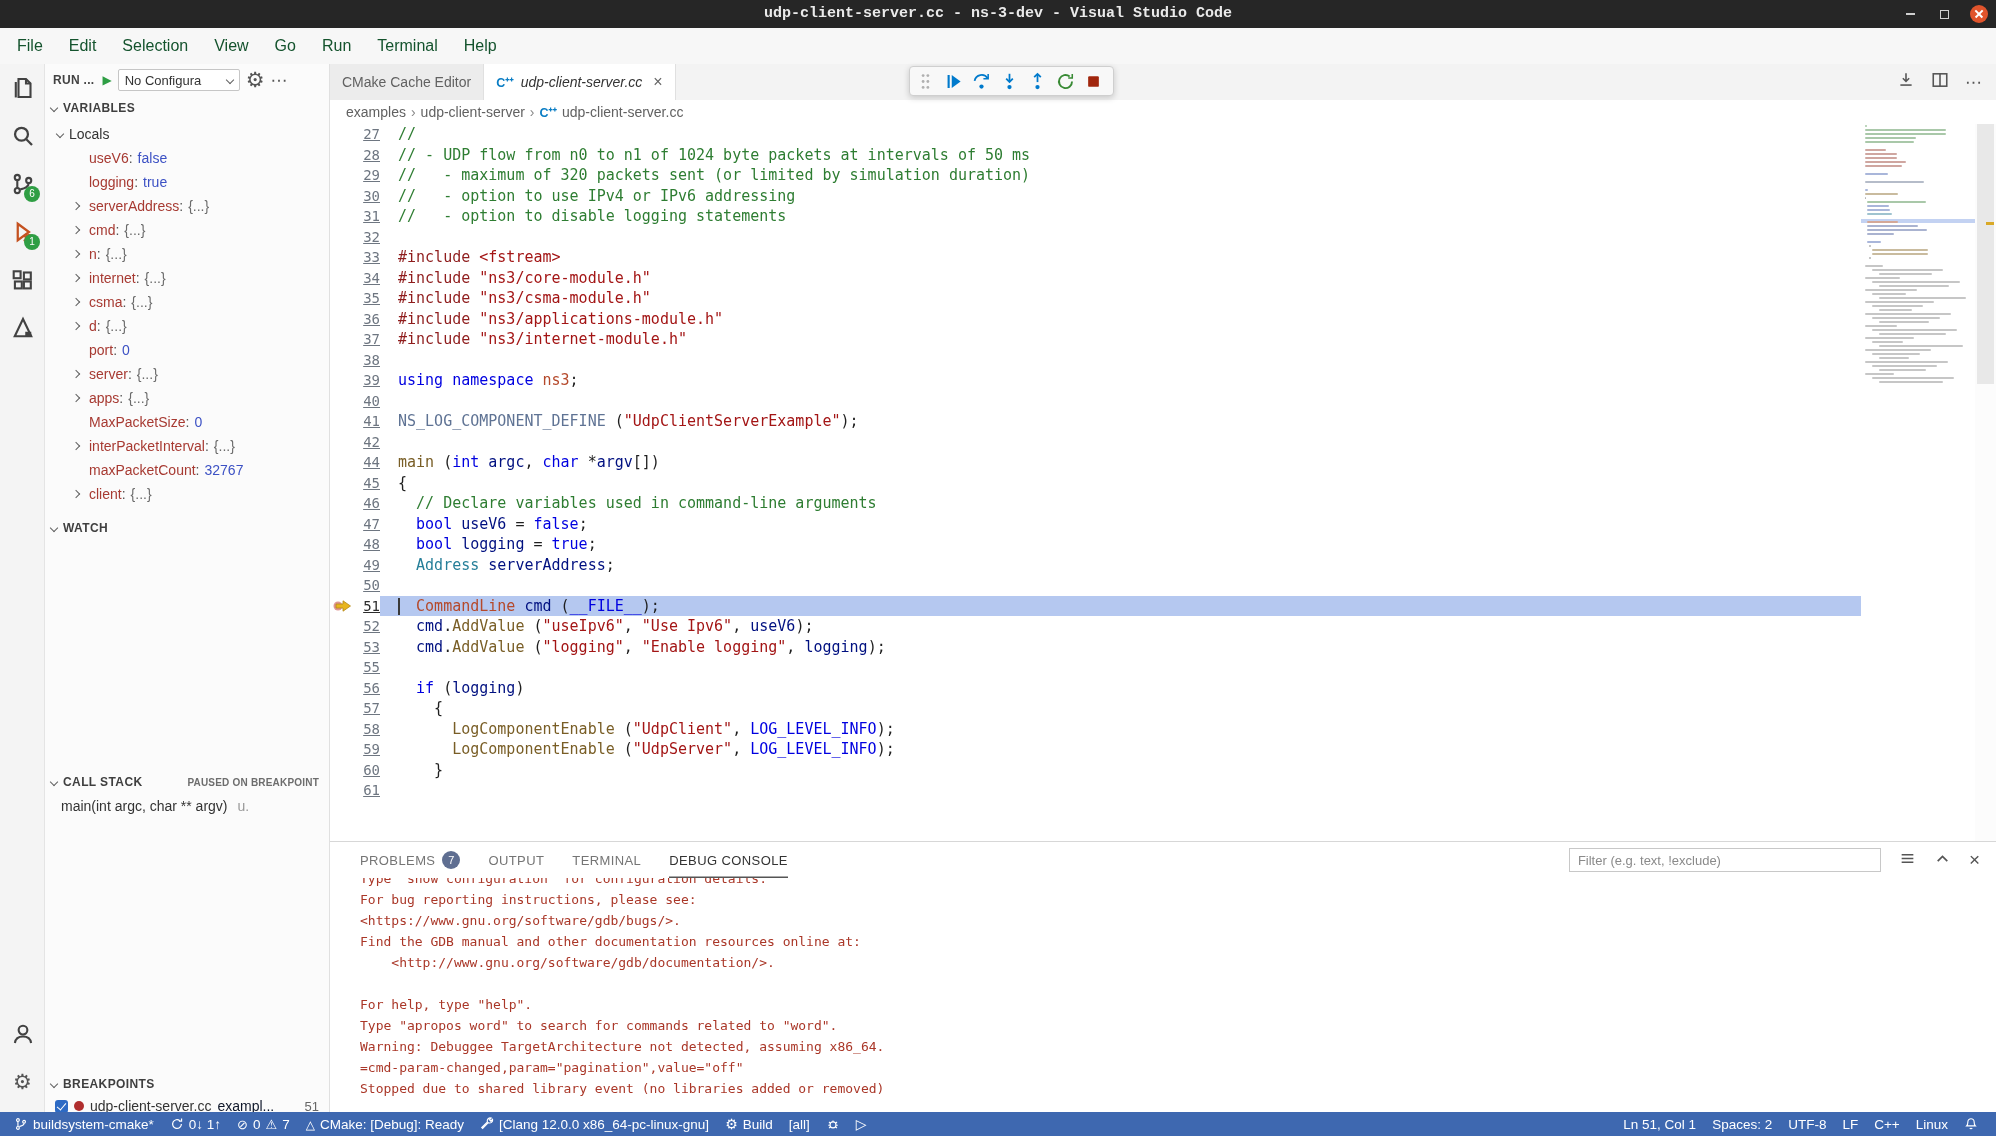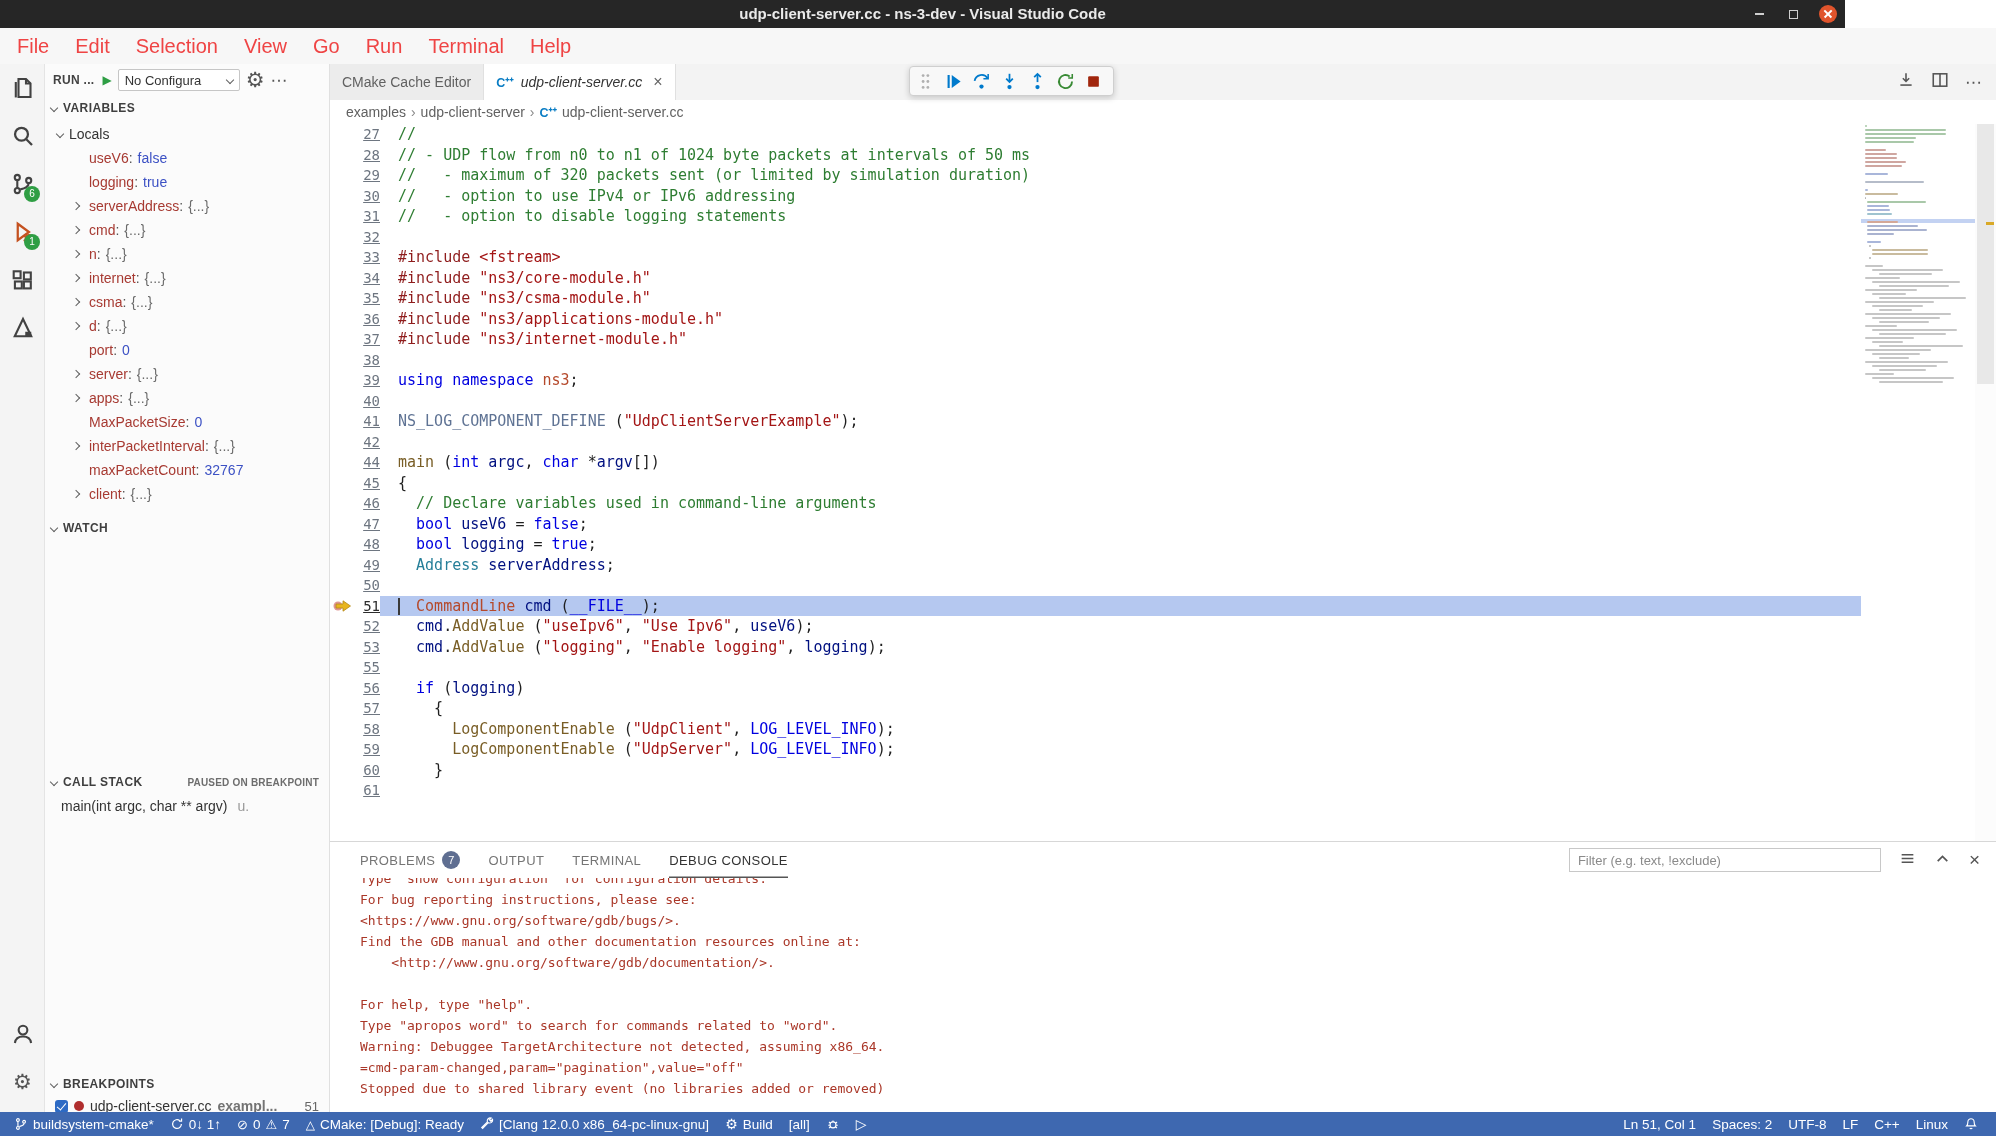--- a/index.html
+++ b/index.html
@@ -1,34 +1,34 @@
 <!DOCTYPE html>
 <html><head>
 <meta charset="utf-8">
 <style>
   * { margin:0; padding:0; box-sizing:border-box; }
   html,body { width:1996px; height:1136px; overflow:hidden; background:#fff;
     font-family:"Liberation Sans", sans-serif; }
 
   
-  .titlebar { position:absolute; top:0; left:0; width:1845px; height:28px; background:#262626; }
+  .titlebar { position:absolute; top:0; left:0; width:1996px; height:28px; background:#262626;font-family:Liberation Mono, monospace; }
   .tb-title { position:absolute; left:0; right:0; top:0; height:28px; line-height:28px;
     text-align:center; color:#eaeaea; font-size:15px; font-weight:bold; }
   .win-controls { position:absolute; right:8px; top:0; height:28px; display:flex; align-items:center; gap:18px; }
   .wc-min,.wc-max { width:16px; height:16px; display:flex; align-items:center; justify-content:center; cursor:pointer; }
   .wc-bar { width:9px; height:1.6px; background:#cfcfcf; }
   .wc-box { width:9px; height:9px; border:1.4px solid #cfcfcf; }
   .wc-close { position:relative; width:18px; height:18px; border-radius:50%; background:#e0542c; cursor:pointer; }
   .wc-x1,.wc-x2 { position:absolute; left:4px; top:8.2px; width:10px; height:1.6px; background:#fff; }
   .wc-x1 { transform:rotate(45deg);} .wc-x2 { transform:rotate(-45deg);}
 
   
   .menubar { position:absolute; top:28px; left:0; width:1996px; height:36px; background:#f7f7f7;
     display:flex; align-items:center; padding-left:4px; }
-  .menu-item { font-size:20px; color:#ef4444; padding:0 13px; line-height:36px; cursor:pointer; }
+  .menu-item { font-size:16px; color:#14532d; padding:0 13px; line-height:36px; cursor:pointer; }
 
   
   .activitybar { position:absolute; top:64px; left:0; width:45px; height:1048px; background:#f4f4f4;
     border-right:1px solid #e4e4e4; }
   .act-item { position:relative; width:45px; height:48px; display:flex; align-items:center; justify-content:center; cursor:pointer; }
   .act-item svg { width:24px; height:24px; }
   .act-badge { position:absolute; right:5px; bottom:6px; min-width:16px; height:16px; border-radius:8px;
     background:#2f9e44; color:#fff; font-size:10px; line-height:16px; text-align:center; padding:0 3px; }
   .act-bottom { position:absolute; bottom:6px; left:0; width:45px; }
   .g-gear::before { content:"⚙"; font-size:21px; color:#555; }
@@ -62,21 +62,21 @@
   #varlist { position:absolute; top:82px; left:0; right:0; }
   .frame-row { position:absolute; left:0; right:0; top:730px; height:24px; display:flex; align-items:center;
     padding-left:16px; font-size:14px; color:#333; cursor:pointer; white-space:nowrap; }
   .frame-suffix { color:#999; margin-left:10px; }
   .bp-row { position:absolute; left:0; right:0; top:1030px; height:24px; display:flex; align-items:center;
     gap:6px; padding:0 10px; font-size:14px; color:#333; cursor:pointer; white-space:nowrap; }
   .bp-check { position:relative; width:13px; height:13px; background:#2d6ac4; border-radius:3px; flex:none; }
   .bp-check::after { content:""; position:absolute; left:3.5px; top:1px; width:4px; height:8px;
     border-right:1.6px solid #fff; border-bottom:1.6px solid #fff; transform:rotate(40deg); }
   .bp-reddot { width:10px; height:10px; border-radius:50%; background:#b02e2e; flex:none; }
-  .bp-path { color:#737373;font-weight:bold; }
+  .bp-path { color:#0f172a; }
   .bp-line { margin-left:auto; color:#666; font-size:13px; }
 
   
   .editorgroup { position:absolute; top:64px; left:330px; width:1666px; height:1048px; background:#fff; }
   .tabbar { position:relative; height:36px; background:#f3f3f3; display:flex; align-items:stretch; }
   .tab { display:flex; align-items:center; gap:7px; padding:0 12px; font-size:14px;
     border-right:1px solid #e0e0e0; cursor:pointer; }
   .tab.inactive { background:#ececec; color:#616161; }
   .tab.active { background:#fff; color:#333; }
   .tab.italic .tab-label { font-style:italic; }

